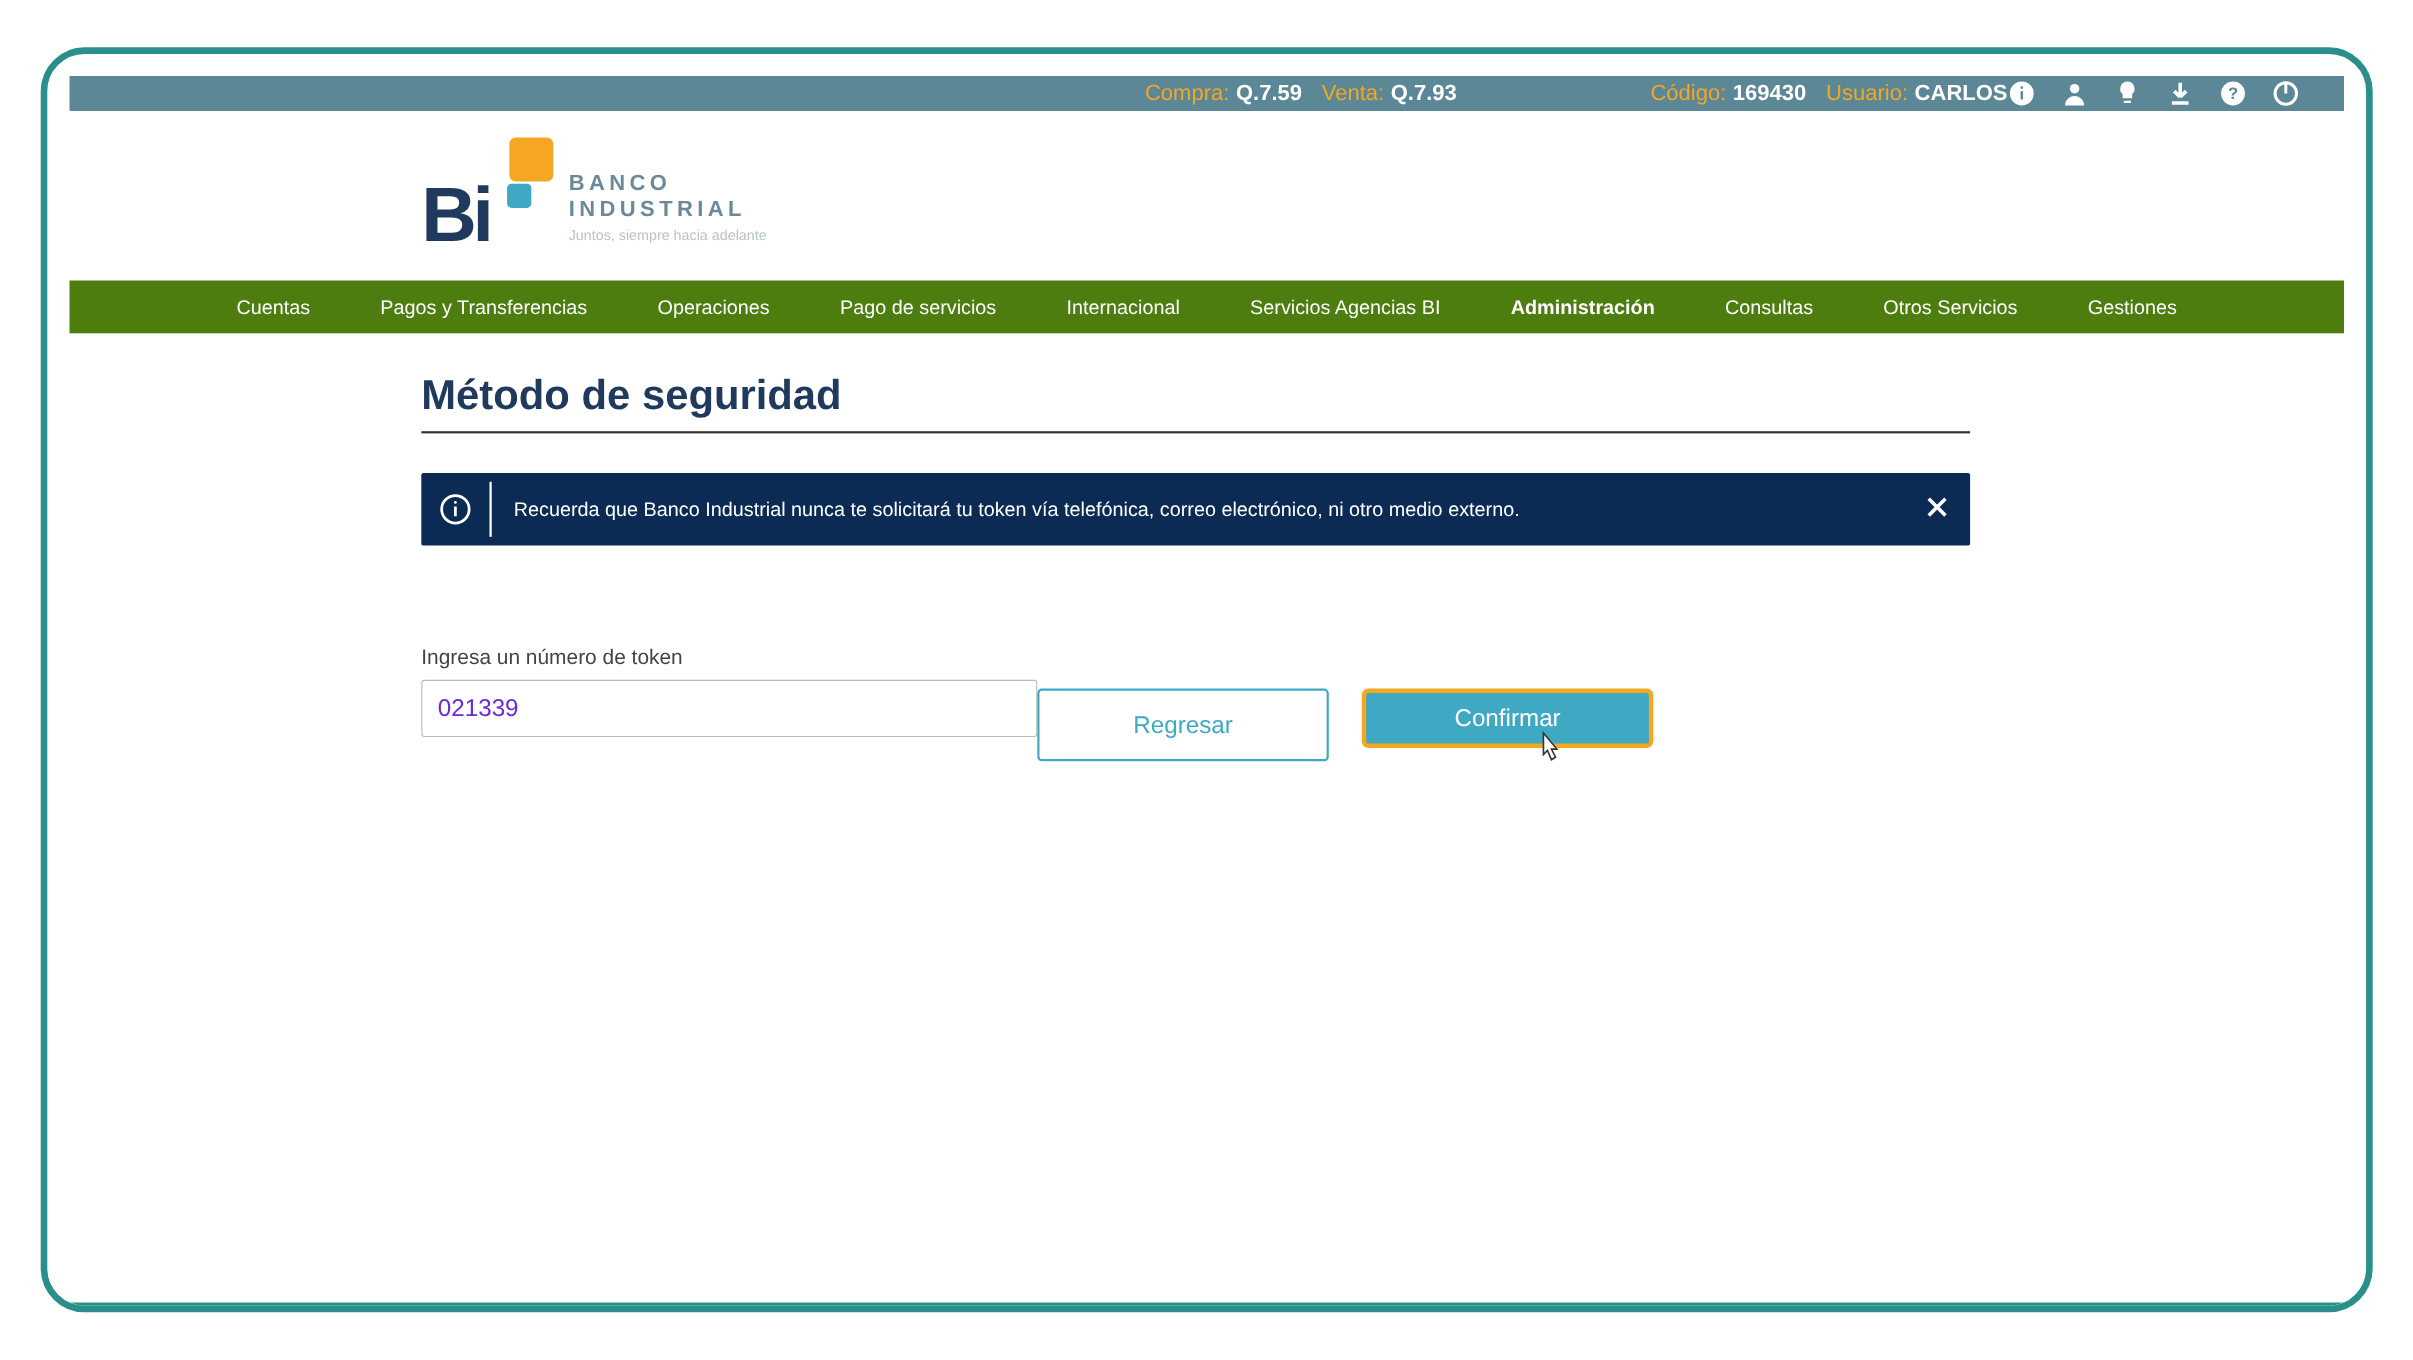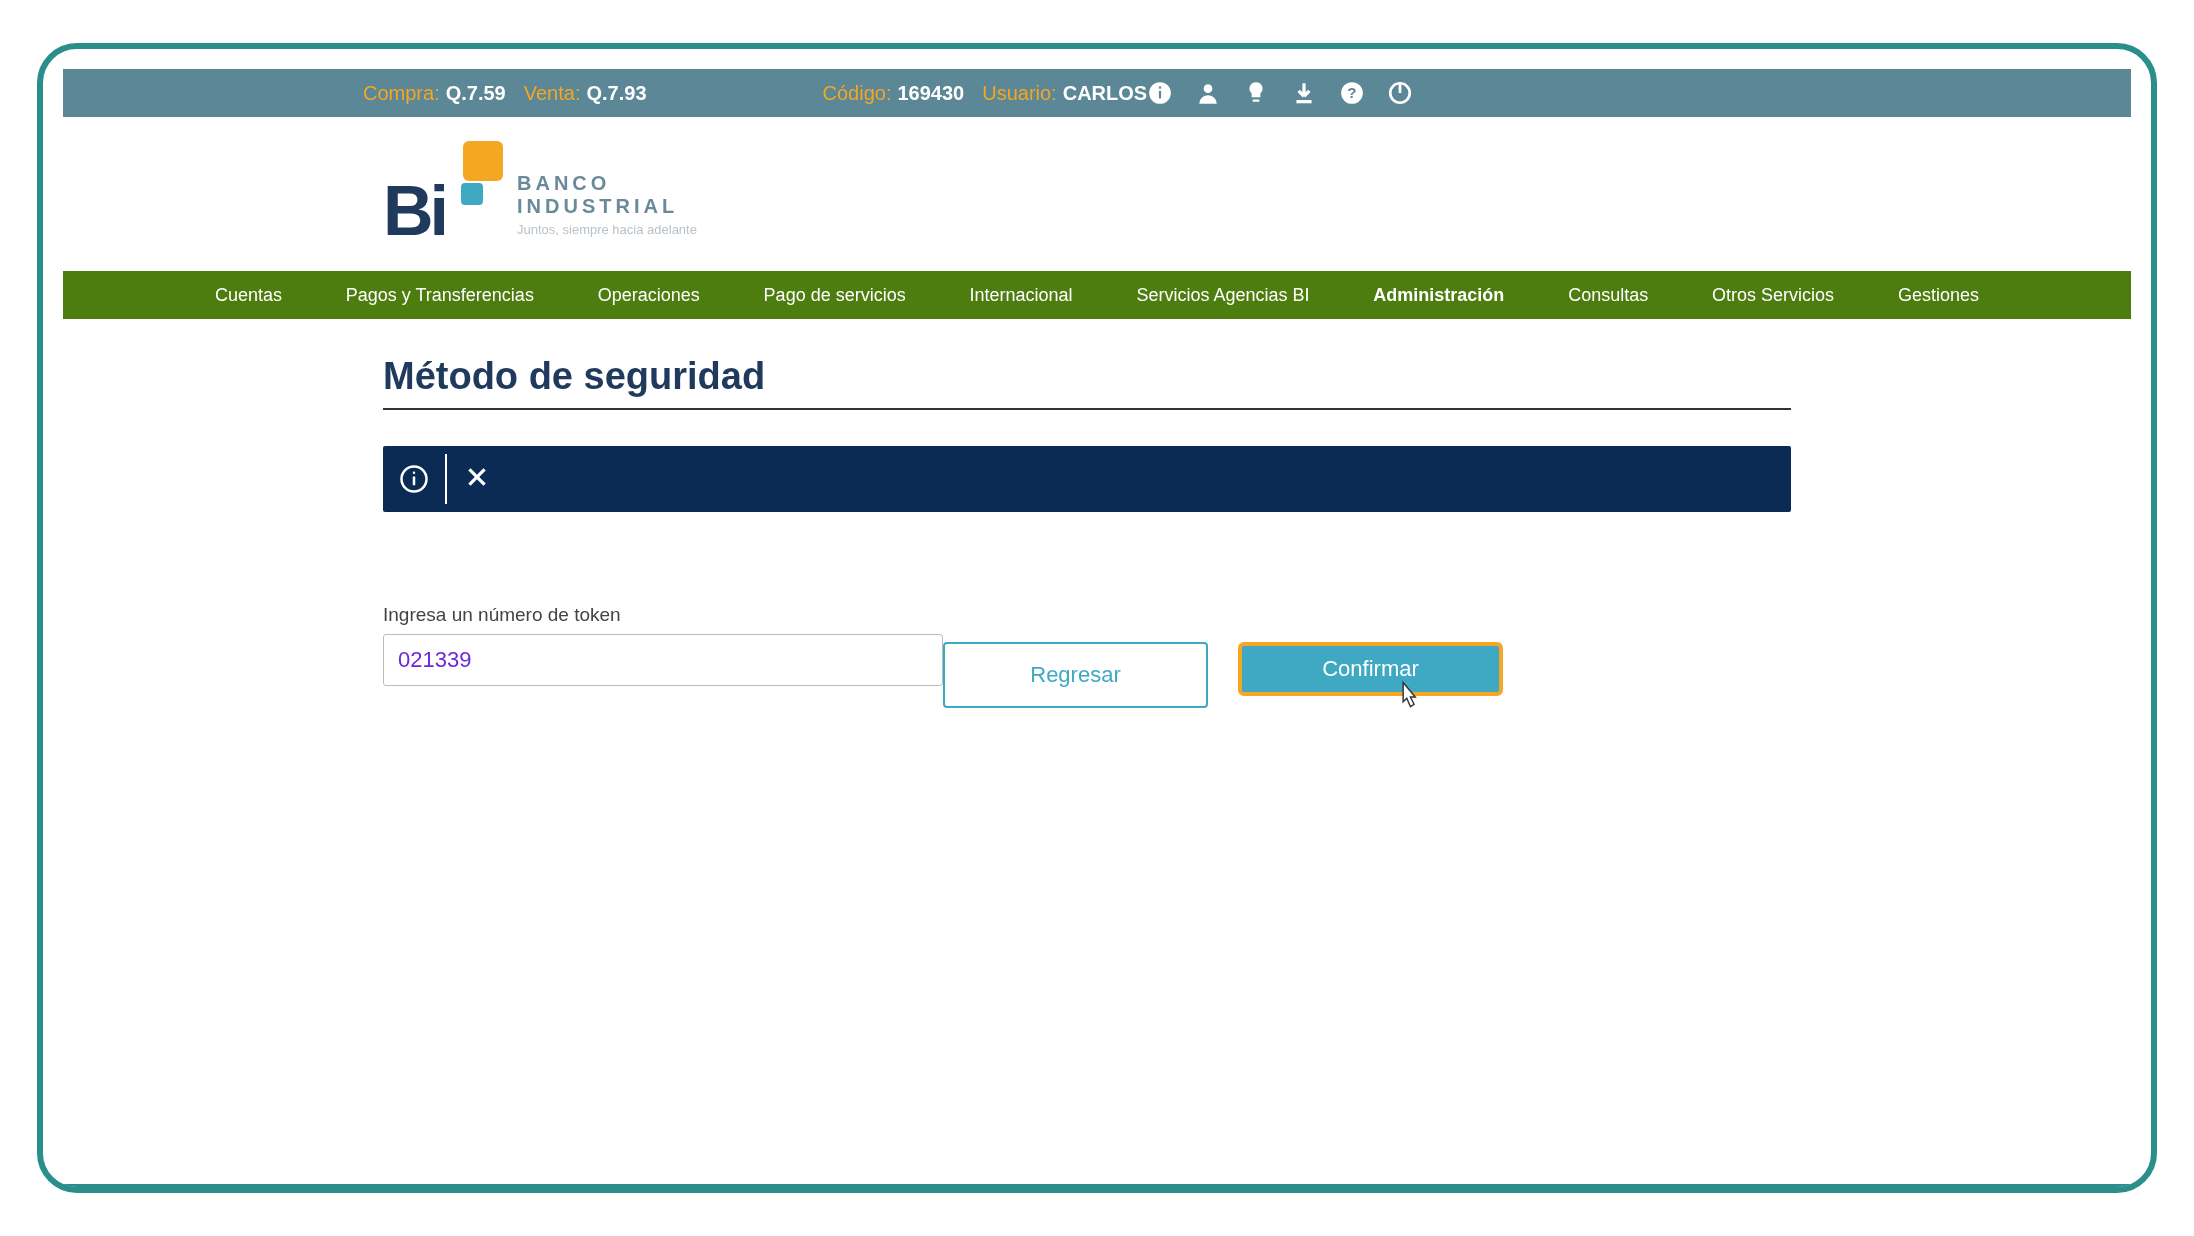--- a/index.html
+++ b/index.html
@@ -35,24 +35,24 @@
   .screen {
     width: 100%;
     height: 100%;
     background: #ffffff;
     overflow: hidden;
   }
 
   
   .topbar {
     background: #5b8796;
-    height: 48px;
-    display: flex;
-    align-items: center;
-    justify-content: flex-start;
+    height: 32px;
+    display: flex;
+    align-items: center;
+    justify-content: flex-end;
     padding: 0 40px 0 300px;
     color: #fff;
     font-size: 20px;
     filter: blur(0.3px);
   }
   .topbar-left { display: flex; gap: 18px; align-items: center; }
   .topbar-pair { display: flex; gap: 6px; align-items: baseline; }
   .topbar-pair .lbl { color: #f5a623; font-weight: 500; }
   .topbar-pair .val { color: #ffffff; font-weight: 700; }
   .topbar-icons { display: flex; gap: 22px; align-items: center; }
@@ -305,20 +305,21 @@
       <h1 class="page-title">Método de seguridad</h1>
 
       <div class="alert">
         <div class="alert-icon-wrap">
           <svg viewBox="0 0 24 24">
               <circle cx="12" cy="12" r="10"></circle>
               <line x1="12" y1="10" x2="12" y2="17"></line>
               <circle cx="12" cy="7" r="1" fill="#fff" stroke="none"></circle>
             </svg>
         </div>
+        <div class="alert-text">Recuerda que Banco Industrial nunca te solicitará tu token vía telefónica, correo electrónico, ni otro medio externo.</div>
         <div class="alert-close">
           <span>
             <svg viewBox="0 0 24 24">
                 <line x1="5" y1="5" x2="19" y2="19"></line>
                 <line x1="19" y1="5" x2="5" y2="19"></line>
               </svg>
           </span>
         </div>
       </div>
 

